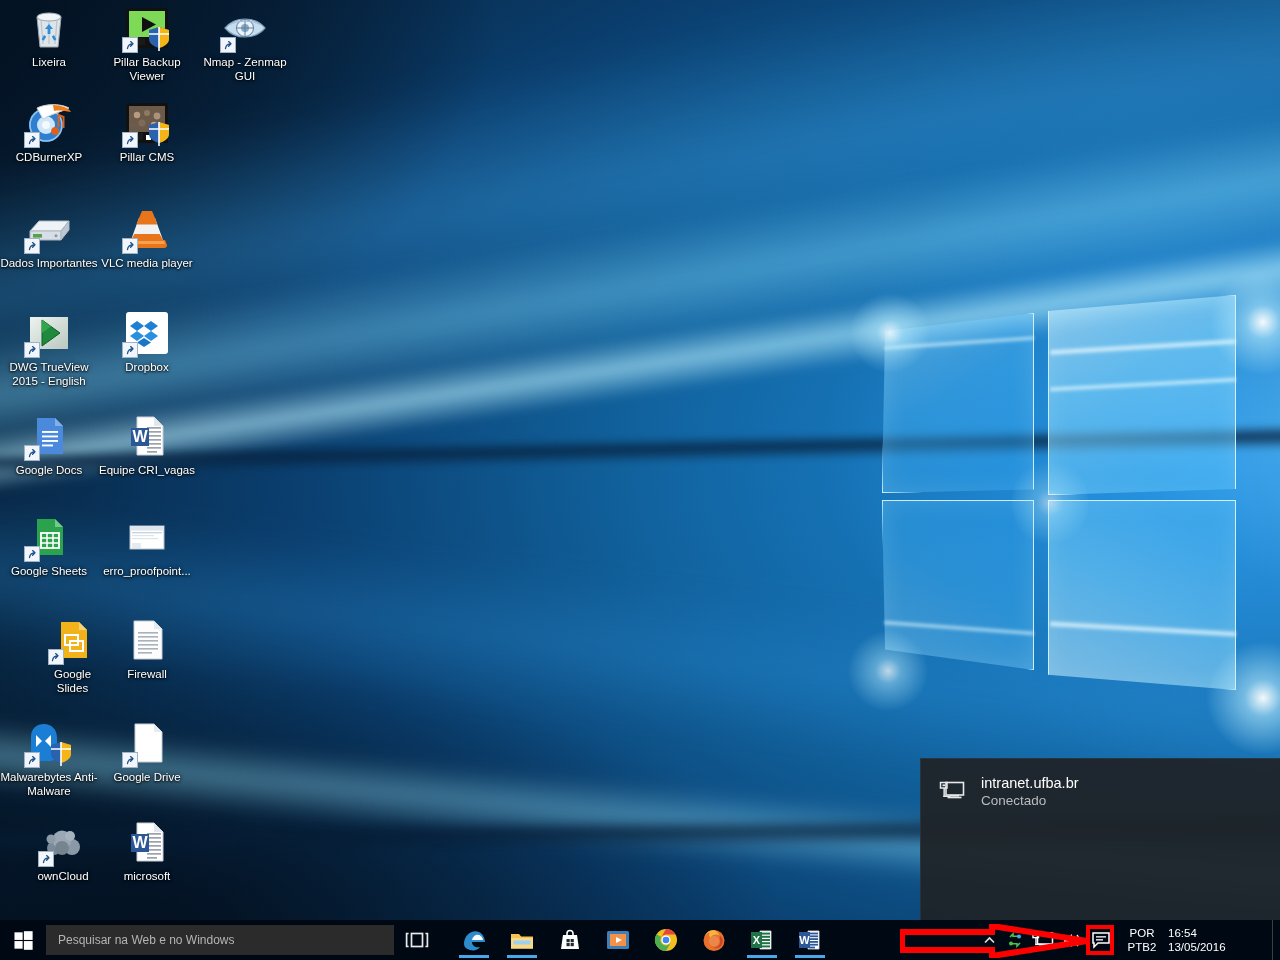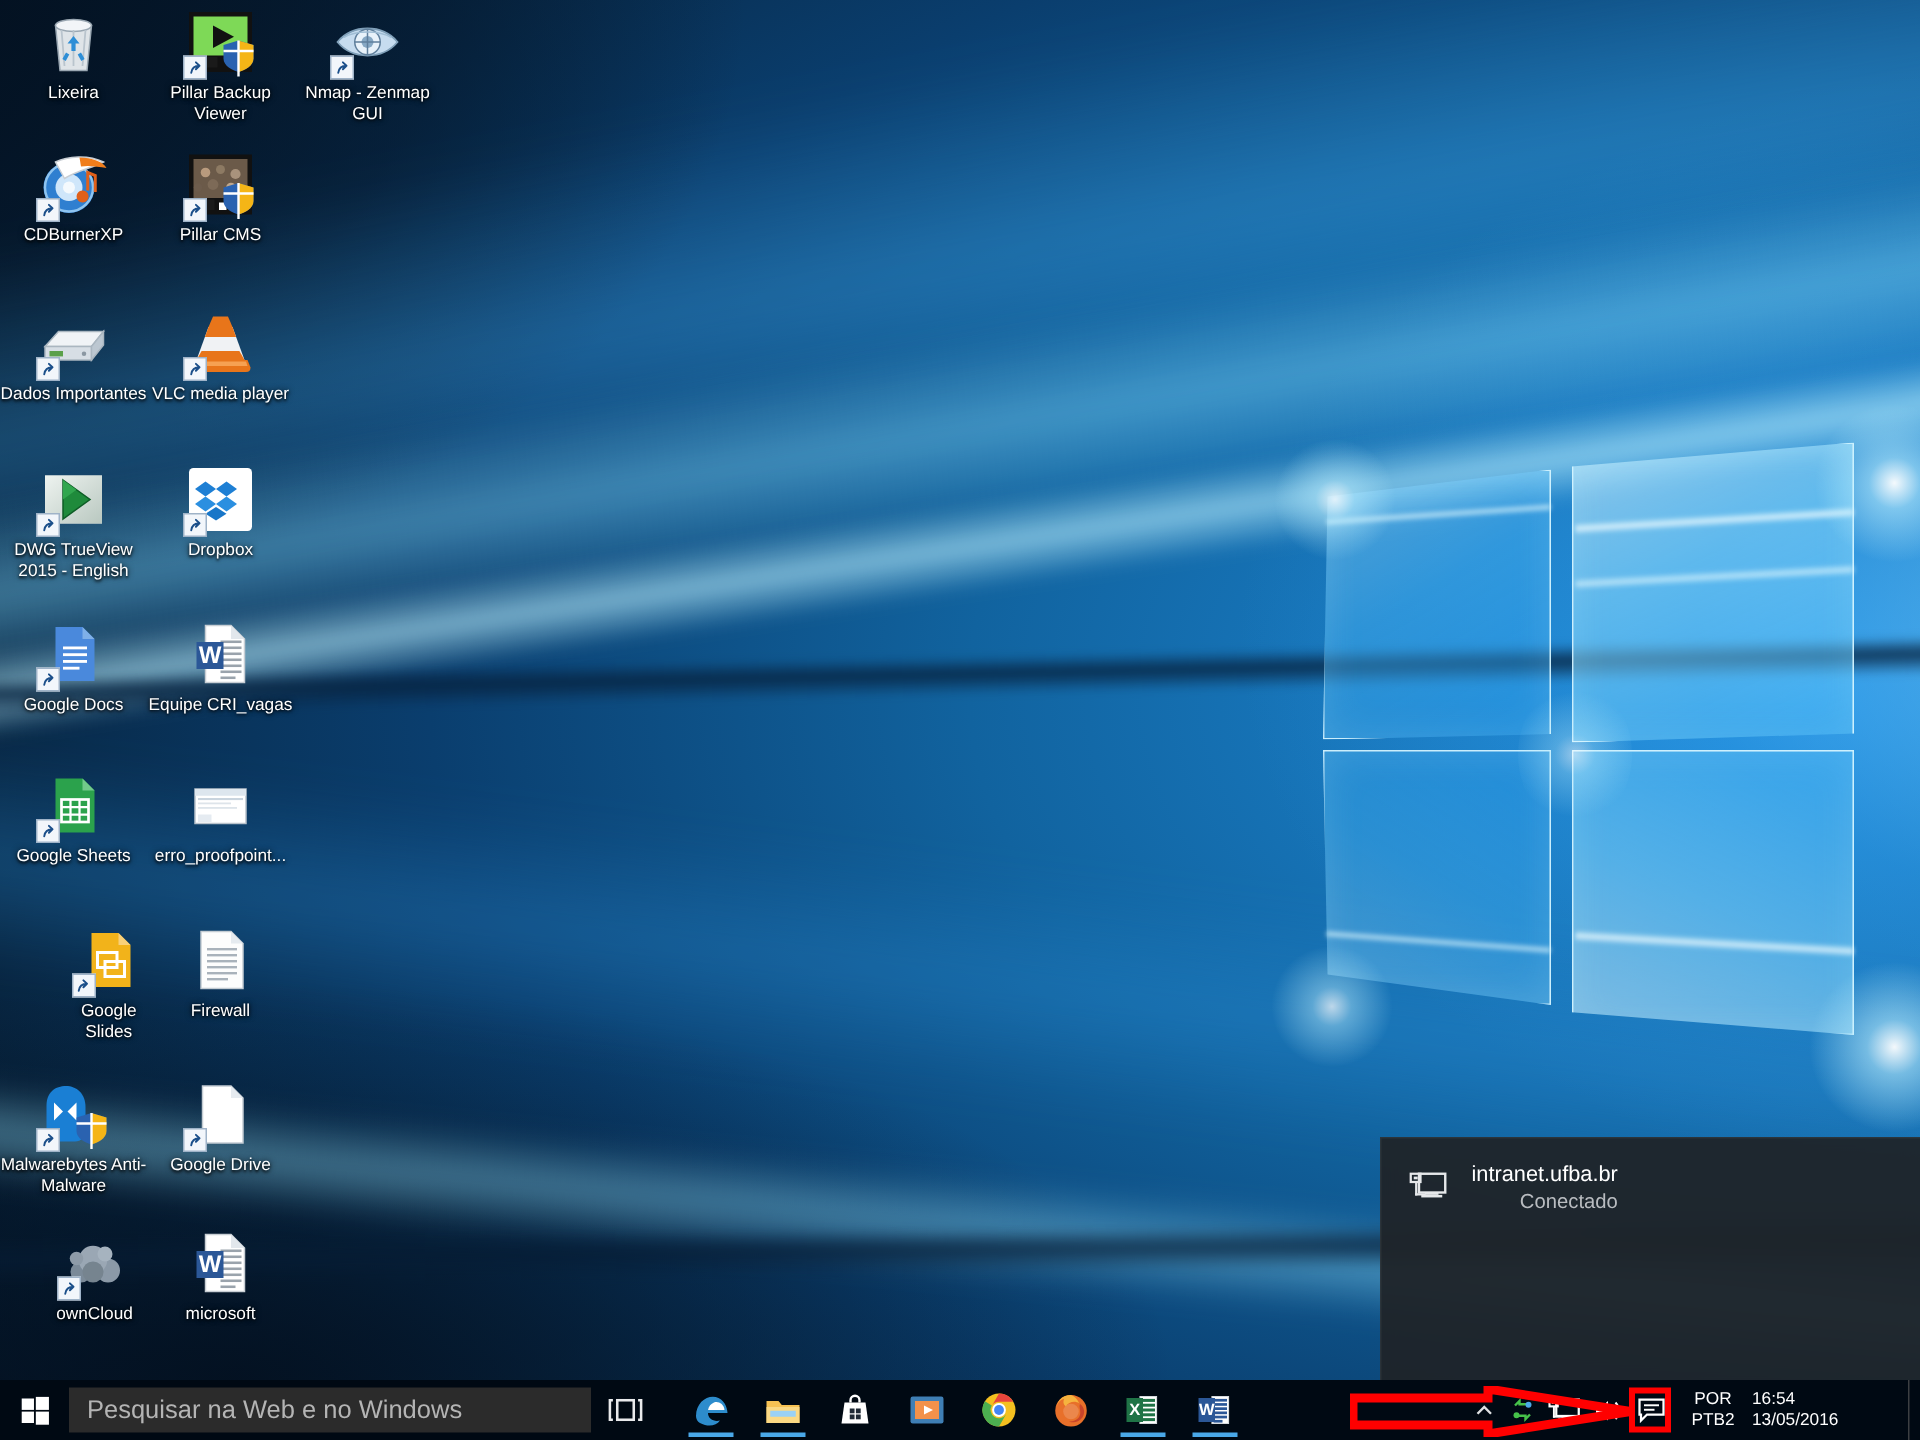--- a/index.html
+++ b/index.html
@@ -151,21 +151,21 @@
   }
   .net-row { display:flex; align-items:center; padding:0 14px; height:54px; }
   #netRowEth { height:64px; }
   #netRowVpn {
     height:52px; background:#4a4f55; margin:0 6px;
     outline:4px solid #ff0000; outline-offset:-1px;
   }
   .net-ico { width:34px; flex:0 0 34px; display:flex; align-items:center; justify-content:center; }
   .net-txt { margin-left:12px; }
   .net-title { color:#ffffff; font-size:14.5px; line-height:18px; }
-  .net-sub { color:#b9bcc0; font-size:13.5px; line-height:17px;text-align:right; }
+  .net-sub { color:#b9bcc0; font-size:13.5px; line-height:17px; }
   #netSettings {
     position:absolute; left:0; right:0; bottom:0; height:50px;
     display:flex; align-items:center; padding:0 14px;
   }
   #netSettings span { color:#60a5dd; font-size:14px; }
 
   
   #trayHighlight {
     position:absolute; left:1086px; top:925px; width:28px; height:30px;
     border:4px solid #ff0000; pointer-events:none; z-index:40;
@@ -179,21 +179,21 @@
     background:#000913; display:flex; align-items:center; z-index:30;
   }
   #startBtn {
     width:46px; height:40px; display:flex; align-items:center; justify-content:center;
   }
   #startBtn svg { width:19px; height:19px; }
   #searchBox {
     width:348px; height:30px; background:#2b2b2b;
     display:flex; align-items:center; padding:0 12px; margin-left:0;
   }
-  #searchBox span { color:#b4b4b4; font-size:17px; }
+  #searchBox span { color:#b4b4b4; font-size:12px; }
   #taskView { width:46px; height:40px; display:flex; align-items:center; justify-content:center; }
   .tb-app {
     position:relative; width:48px; height:40px;
     display:flex; align-items:center; justify-content:center;
   }
   .tb-app .tb-ico { width:26px; height:26px; position:relative; }
   .tb-app .runbar {
     position:absolute; bottom:2px; left:9px; width:30px; height:3px; background:#4aa8e8;
   }
   #trayZone {

